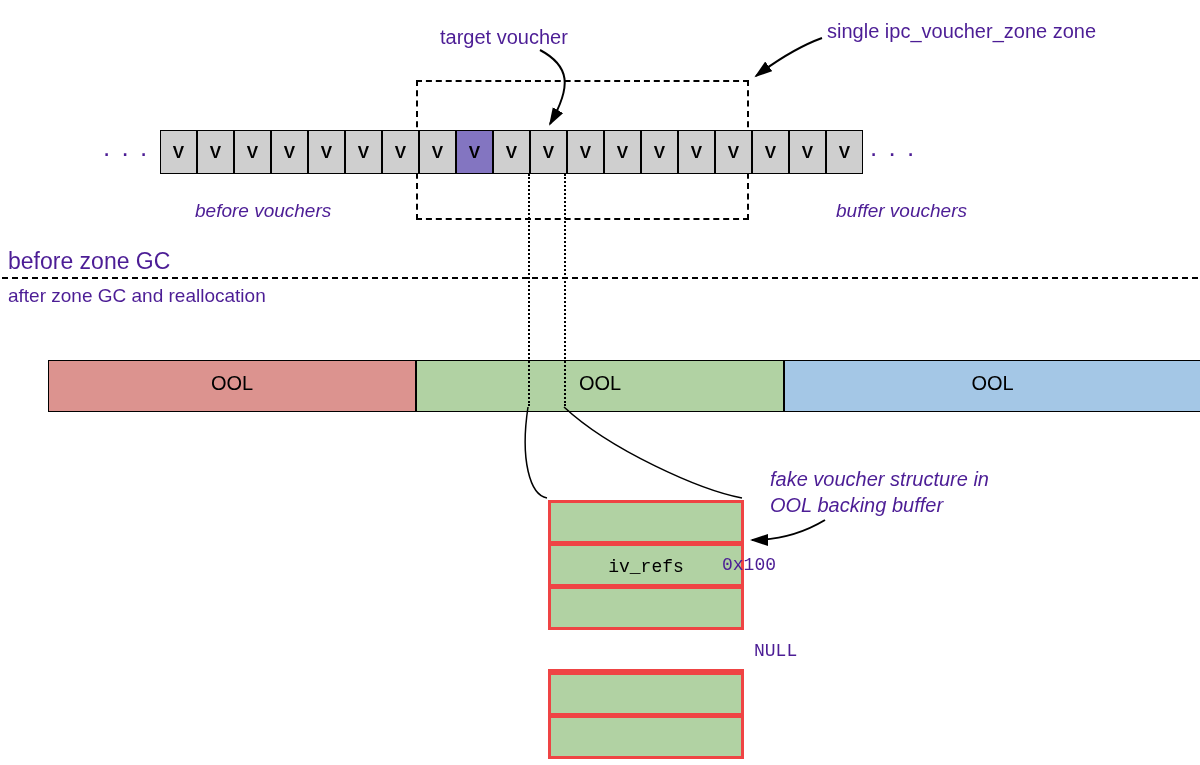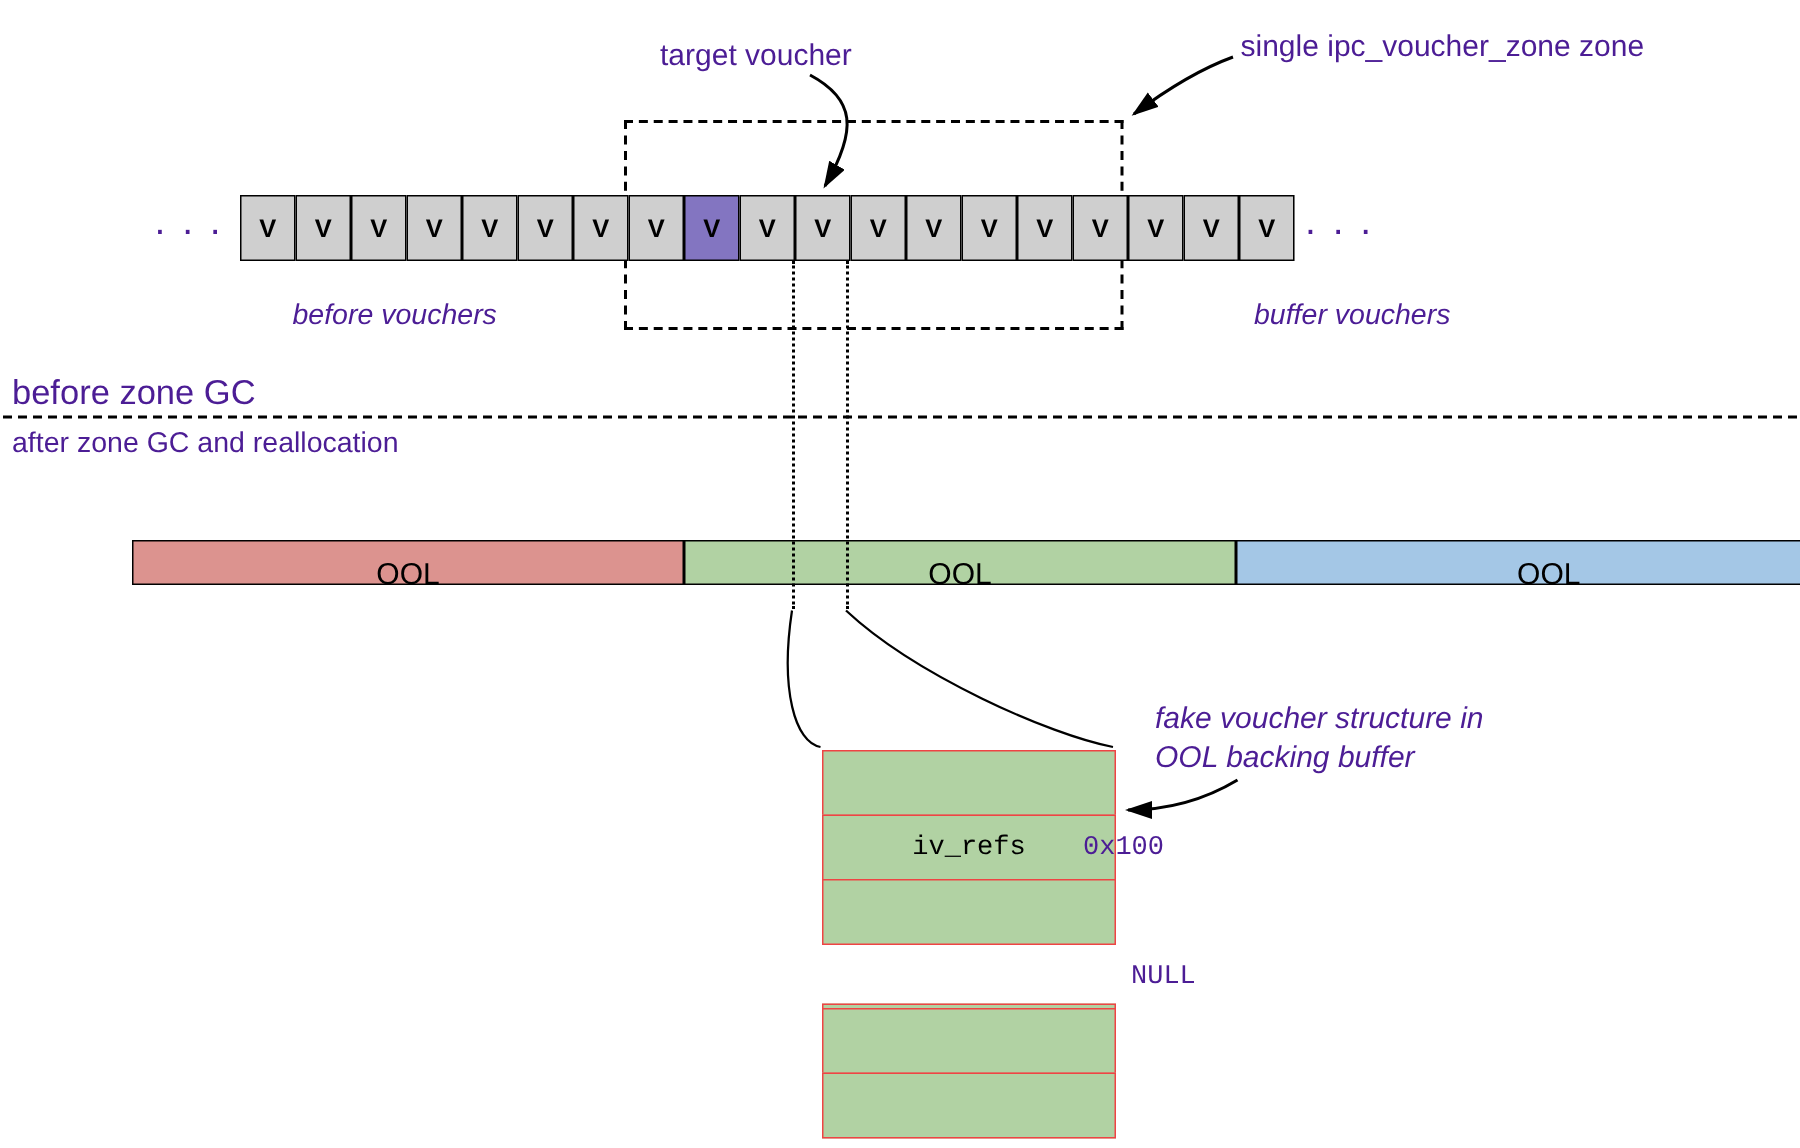--- a/index.html
+++ b/index.html
@@ -26,36 +26,35 @@
     text-align: center;
     line-height: 44px;
     font-weight: bold;
     font-size: 17px;
   }
   .vcell.target { background: #8375c1; }
 
   
   .ool {
     position: absolute;
-    height: 30px;
+    height: 52px;
     border: 1px solid #000;
     text-align: center;
     line-height: 44px;
     font-size: 20px;
-    margin-left: 40px;
   }
   .ool.red   { background: #dc938f; }
   .ool.green { background: #b1d2a3; }
   .ool.blue  { background: #a4c7e6; }
 
   
   .struct-row {
     position: absolute;
     width: 196px; height: 44px;
-    border: 1px solid #ef4444;
+    border: 3px solid #ef4444;
     background: #b1d2a3;
     text-align: center;
     line-height: 42px;
     font-size: 18px;
   }
 
   
   .dashed-box {
     position: absolute;
     border: 2px dashed #000;

